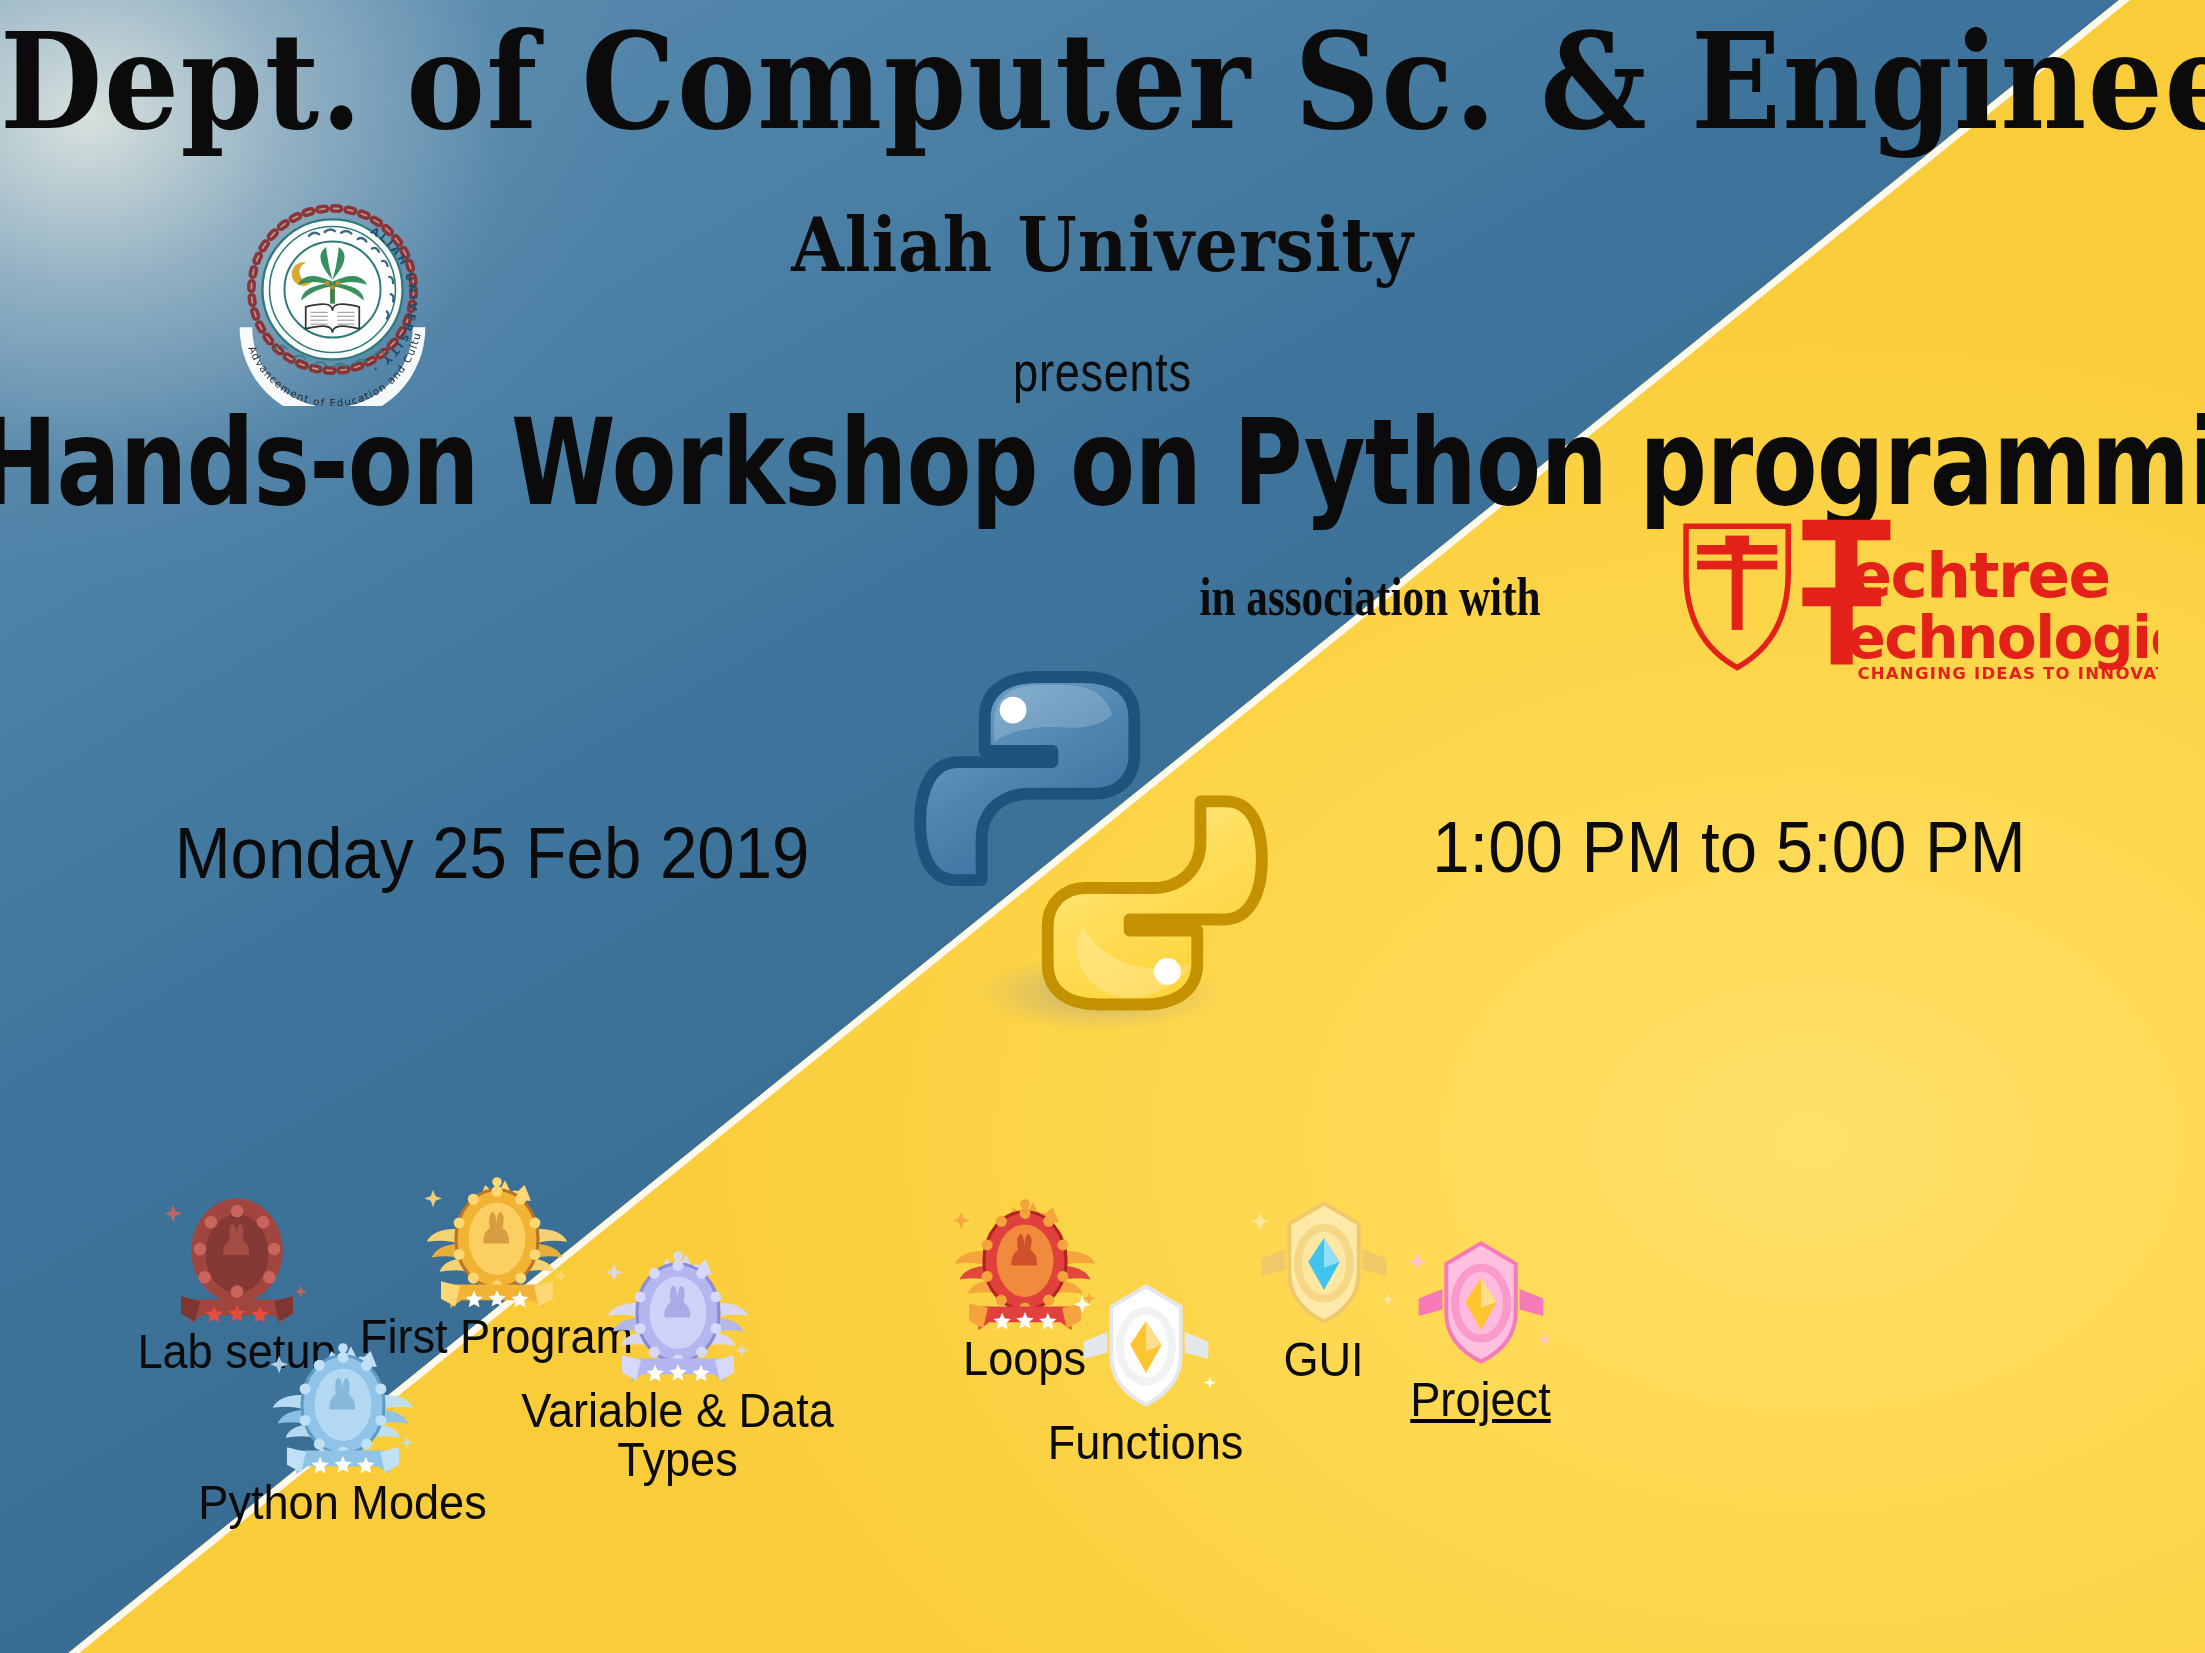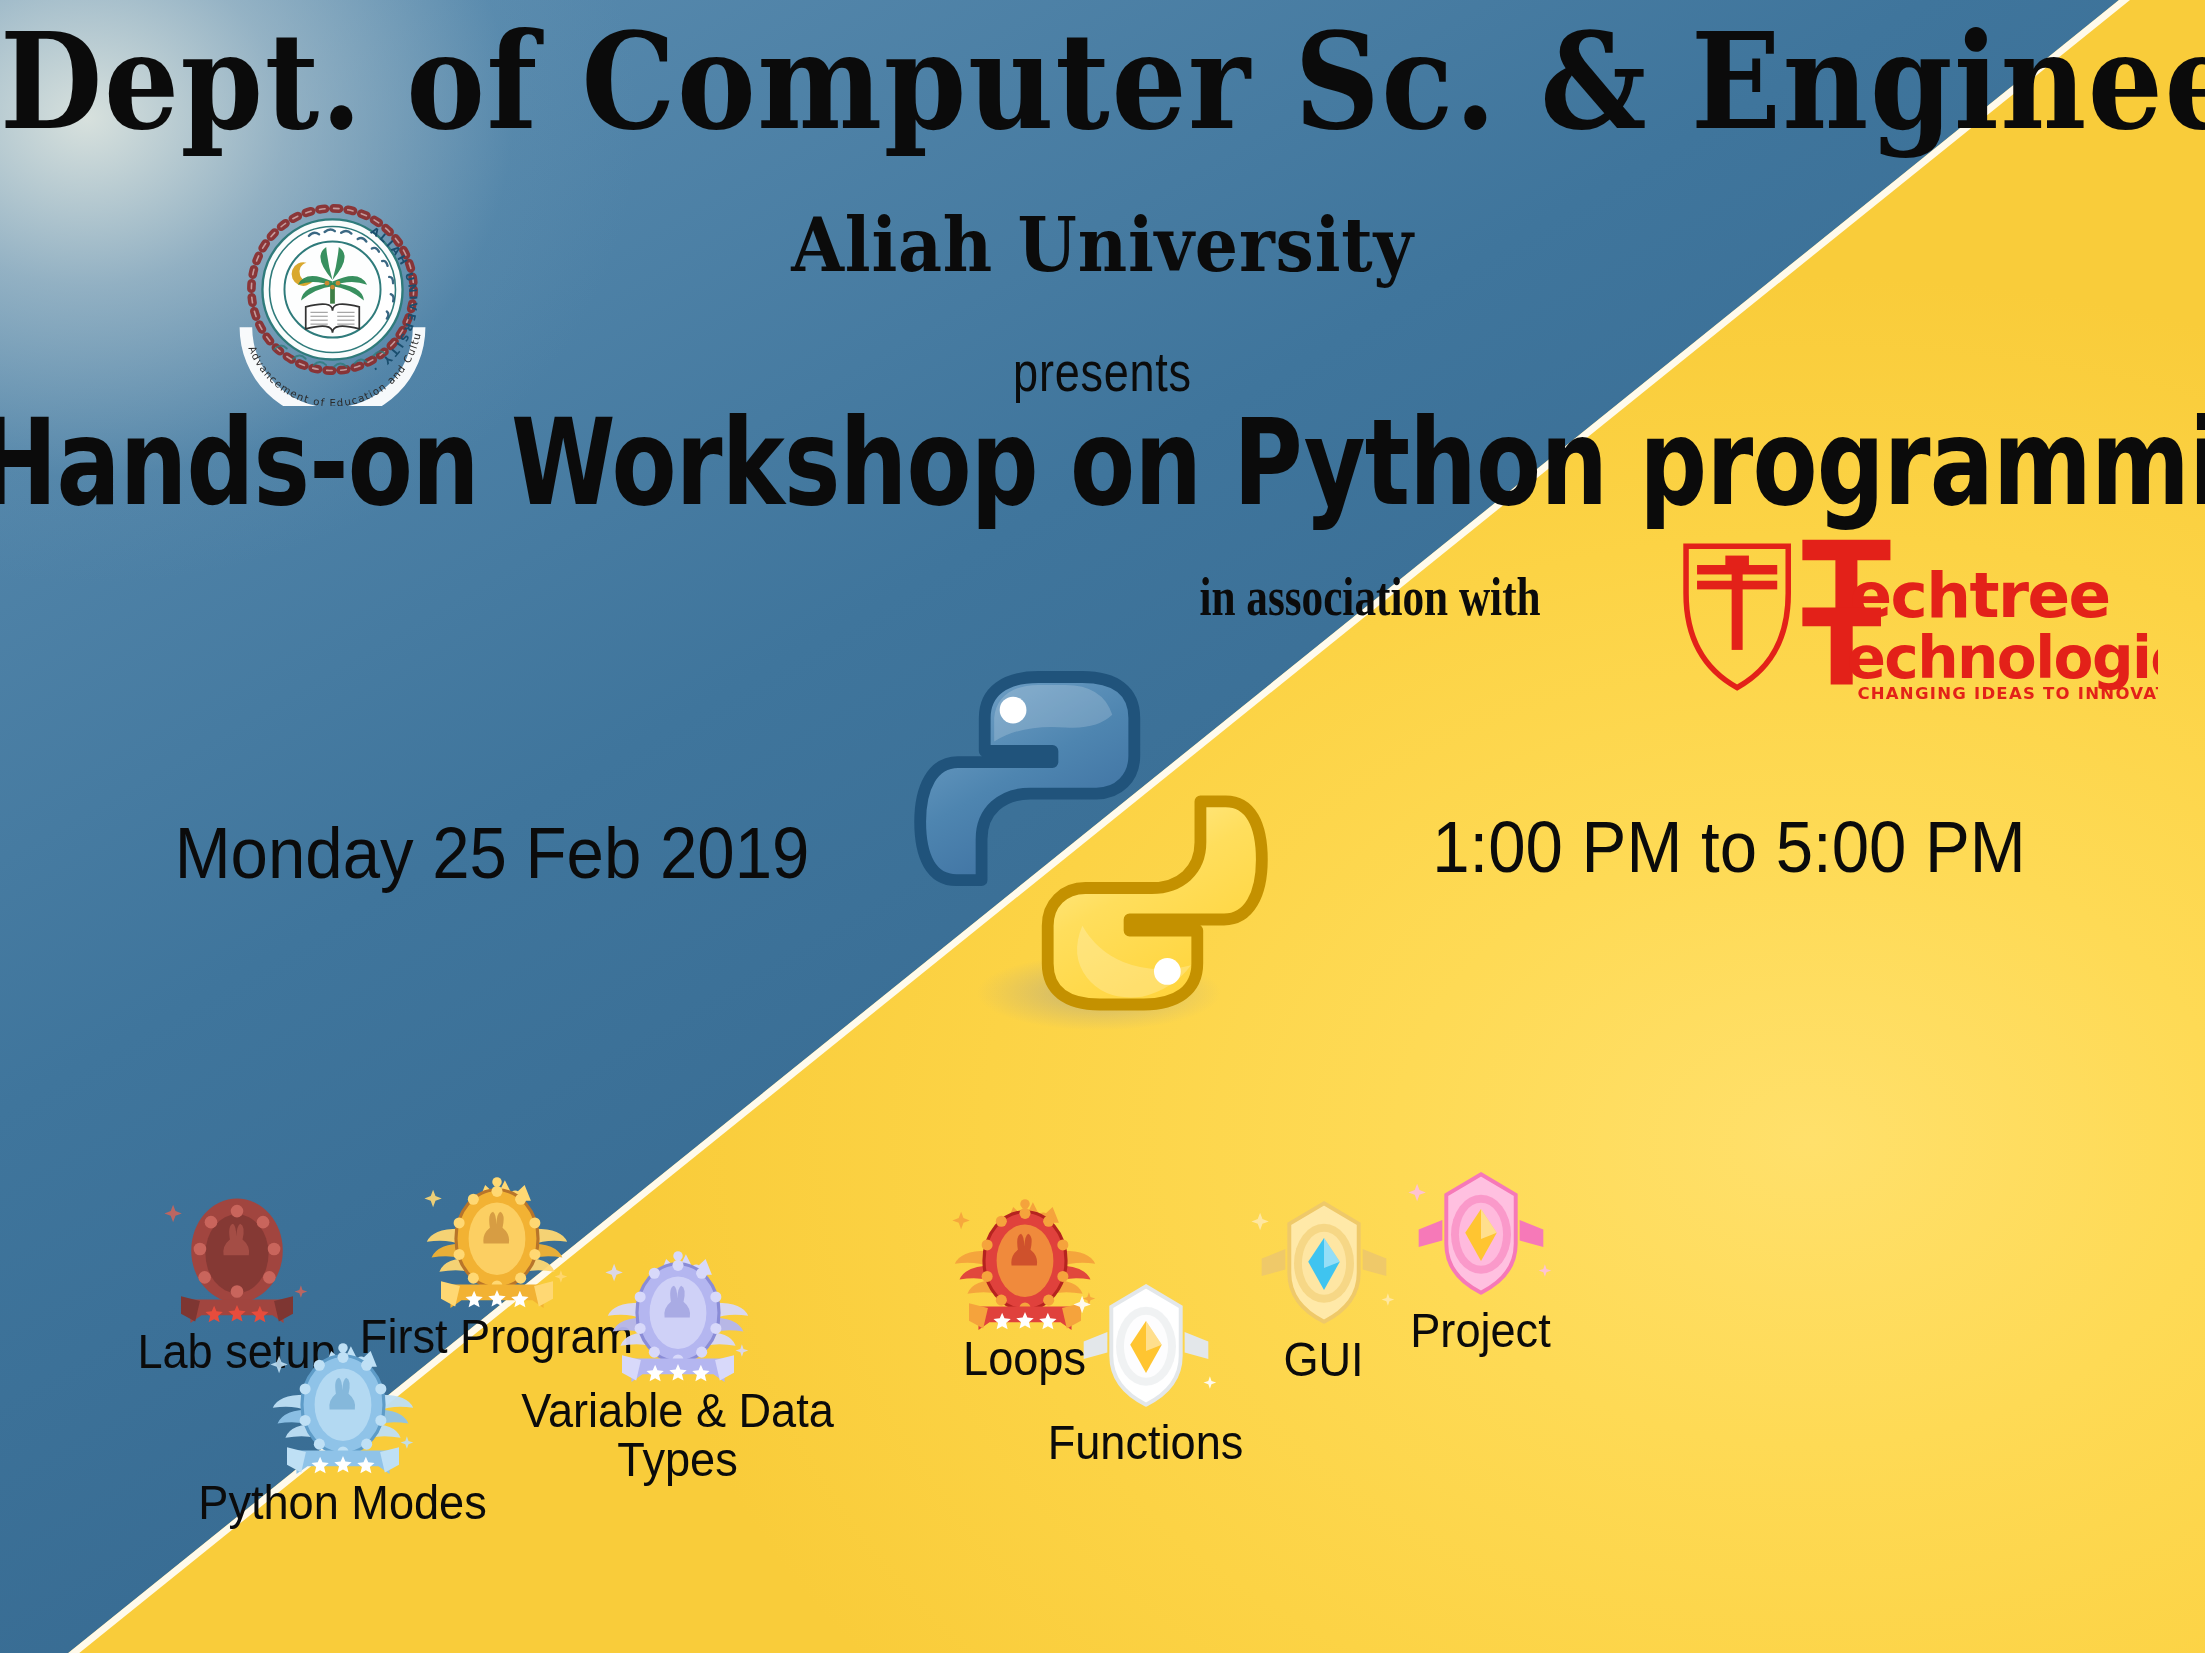--- a/index.html
+++ b/index.html
@@ -69,21 +69,21 @@
   .time-text{
     position:absolute;left:1355px;width:748px;top:805px;text-align:center;
     font-family:"Liberation Sans", sans-serif;font-weight:400;
     font-size:73px;color:#0B0B0B;letter-spacing:0px;white-space:nowrap;
     transform:scaleX(.92);transform-origin:top center;
   }
 
   
   .seal{position:absolute;left:227px;top:195px;width:211px;height:211px;}
   
-  .techtree{position:absolute;left:1670px;top:532px;width:488px;height:169px;}
+  .techtree{position:absolute;left:1670px;top:512px;width:488px;height:169px;}
   
   .pylogo{position:absolute;left:898px;top:666px;width:386px;height:370px;}
 
   
   .badge-item{position:absolute;width:347px;text-align:center;}
   .badge-art{width:150px;height:142px;margin:0 auto;display:block;}
   .badge-label{
     font-family:"Liberation Sans", sans-serif;font-weight:400;
     font-size:48px;color:#0B0B0B;line-height:1.02;margin-top:-3.2px;
     transform:scaleX(.94);
@@ -500,21 +500,21 @@
     <ellipse cx="95" cy="84" rx="38" ry="50" fill="#EFC969" opacity=".55"></ellipse>
     <ellipse cx="95" cy="84" rx="28" ry="40" fill="#FFE9A8" opacity=".85"></ellipse>
     <path d="M95,52 l20,30 l-20,36 l-20,-36 z" fill="#3FC4F0"></path>
     <path d="M95,52 l20,30 l-20,8 z" fill="#FFFFFF" opacity=".45"></path>
   </g>
             <g fill="#FFE9A8" opacity=".9">
     <path d="M14,20 l3,8 l8,3 l-8,3 l-3,8 l-3,-8 l-8,-3 l8,-3 z"></path>
     <path d="M176,122 l2,6 l6,2 l-6,2 l-2,6 l-2,-6 l-6,-2 l6,-2 z"></path>
   </g>
           </svg></span><div class="badge-label">GUI</div></div>
-      <div class="badge-item" style="left: 1307px; top: 1168px;"><span><svg class="badge-art" viewBox="0 0 190 180">
+      <div class="badge-item" style="left: 1307px; top: 1237px; text-decoration: underline;"><span><svg class="badge-art" viewBox="0 0 190 180">
             <g>
     <path d="M16,78 l30,-12 l0,26 l-30,8 z" fill="#F679B8"></path>
     <path d="M174,78 l-30,-12 l0,26 l30,8 z" fill="#F679B8"></path>
     <path d="M95,8 l44,26 l0,62 q0,40 -44,62 q-44,-22 -44,-62 l0,-62 z" fill="#FFC0E0" stroke="#F679B8" stroke-width="5"></path>
     <ellipse cx="95" cy="84" rx="38" ry="50" fill="#F679B8" opacity=".55"></ellipse>
     <ellipse cx="95" cy="84" rx="28" ry="40" fill="#FFC0E0" opacity=".85"></ellipse>
     <path d="M95,52 l20,30 l-20,36 l-20,-36 z" fill="#FFC531"></path>
     <path d="M95,52 l20,30 l-20,8 z" fill="#FFFFFF" opacity=".45"></path>
   </g>
             <g fill="#FFC0E0" opacity=".9">

